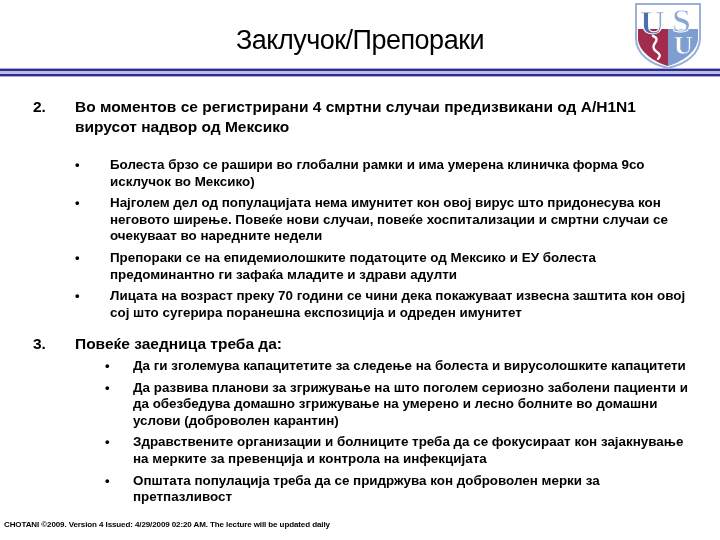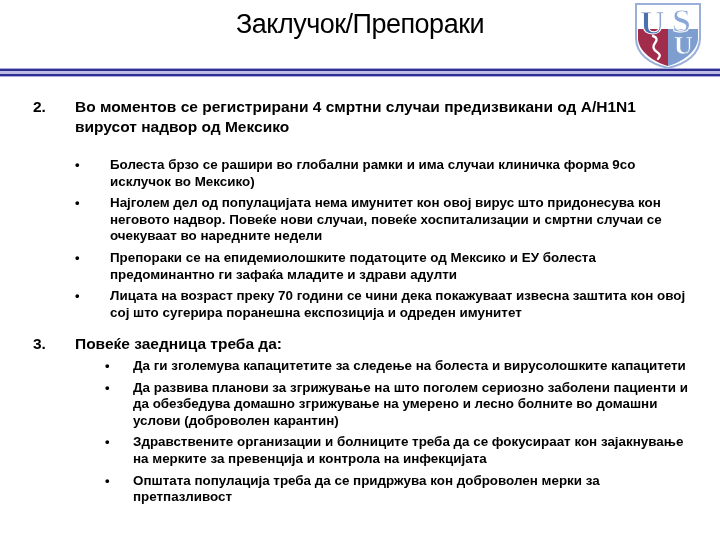--- a/index.html
+++ b/index.html
@@ -5,21 +5,21 @@
   html,body{margin:0;padding:0;background:#ffffff;}
   .slide{
     position:relative;
     width:720px;height:540px;
     background:#ffffff;
     font-family:"Liberation Sans","DejaVu Sans",sans-serif;
     color:#000;
     overflow:hidden;
   }
   .title{
-    position:absolute;top:9px;left:0;width:720px;
+    position:absolute;top:25px;left:0;width:720px;
     text-align:center;
     font-size:27px;font-weight:400;letter-spacing:-0.5px;
     color:#000;
   }
   .rule{
     position:absolute;top:68px;left:0;width:720px;height:9px;
     background:linear-gradient(to bottom,
       #a9a9dc 0 1px,
       #2d2d92 1px 3px,
       #bcbce6 3px 6px,
@@ -74,25 +74,25 @@
   </svg>
 
   <div class="item-head" id="item2">
     <span class="num">2.</span>
     <span class="htxt">Во моментов се регистрирани 4 смртни случаи предизвикани од А/H1N1 вирусот надвор од Мексико</span>
   </div>
 
   <div class="bullets" id="bullets2">
     <div class="b-item">
       <span class="dot">•</span>
-      <span class="btxt">Болеста брзо се рашири во глобални рамки и има случаи клиничка форма 9со исклучок во Мексико)</span>
+      <span class="btxt">Болеста брзо се рашири во глобални рамки и има умерена клиничка форма 9со исклучок во Мексико)</span>
     </div>
     <div class="b-item">
       <span class="dot">•</span>
-      <span class="btxt">Најголем дел од популацијата нема имунитет кон овој вирус што придонесува кон неговото надвор. Повеќе нови случаи, повеќе хоспитализации и смртни случаи се очекуваат во наредните недели</span>
+      <span class="btxt">Најголем дел од популацијата нема имунитет кон овој вирус што придонесува кон неговото ширење. Повеќе нови случаи, повеќе хоспитализации и смртни случаи се очекуваат во наредните недели</span>
     </div>
     <div class="b-item">
       <span class="dot">•</span>
       <span class="btxt">Препораки се на епидемиолошките податоците од Мексико и ЕУ болеста предоминантно ги зафаќа младите и здрави адулти</span>
     </div>
     <div class="b-item">
       <span class="dot">•</span>
       <span class="btxt">Лицата на возраст преку 70 години се чини дека покажуваат извесна заштита кон овој сој што сугерира поранешна експозиција и одреден имунитет</span>
     </div>
   </div>
@@ -114,14 +114,15 @@
     <div class="b-item">
       <span class="dot">•</span>
       <span class="btxt">Здравствените организации и болниците треба да се фокусираат кон зајакнување на мерките за превенција и контрола на инфекцијата</span>
     </div>
     <div class="b-item">
       <span class="dot">•</span>
       <span class="btxt">Општата популација треба да се придржува кон доброволен мерки за претпазливост</span>
     </div>
   </div>
 
+  <div class="footer">CHOTANI ©2009. Version 4 Issued: 4/29/2009 02:20 AM. The lecture will be updated daily</div>
 
 </div>
 
 </body></html>

